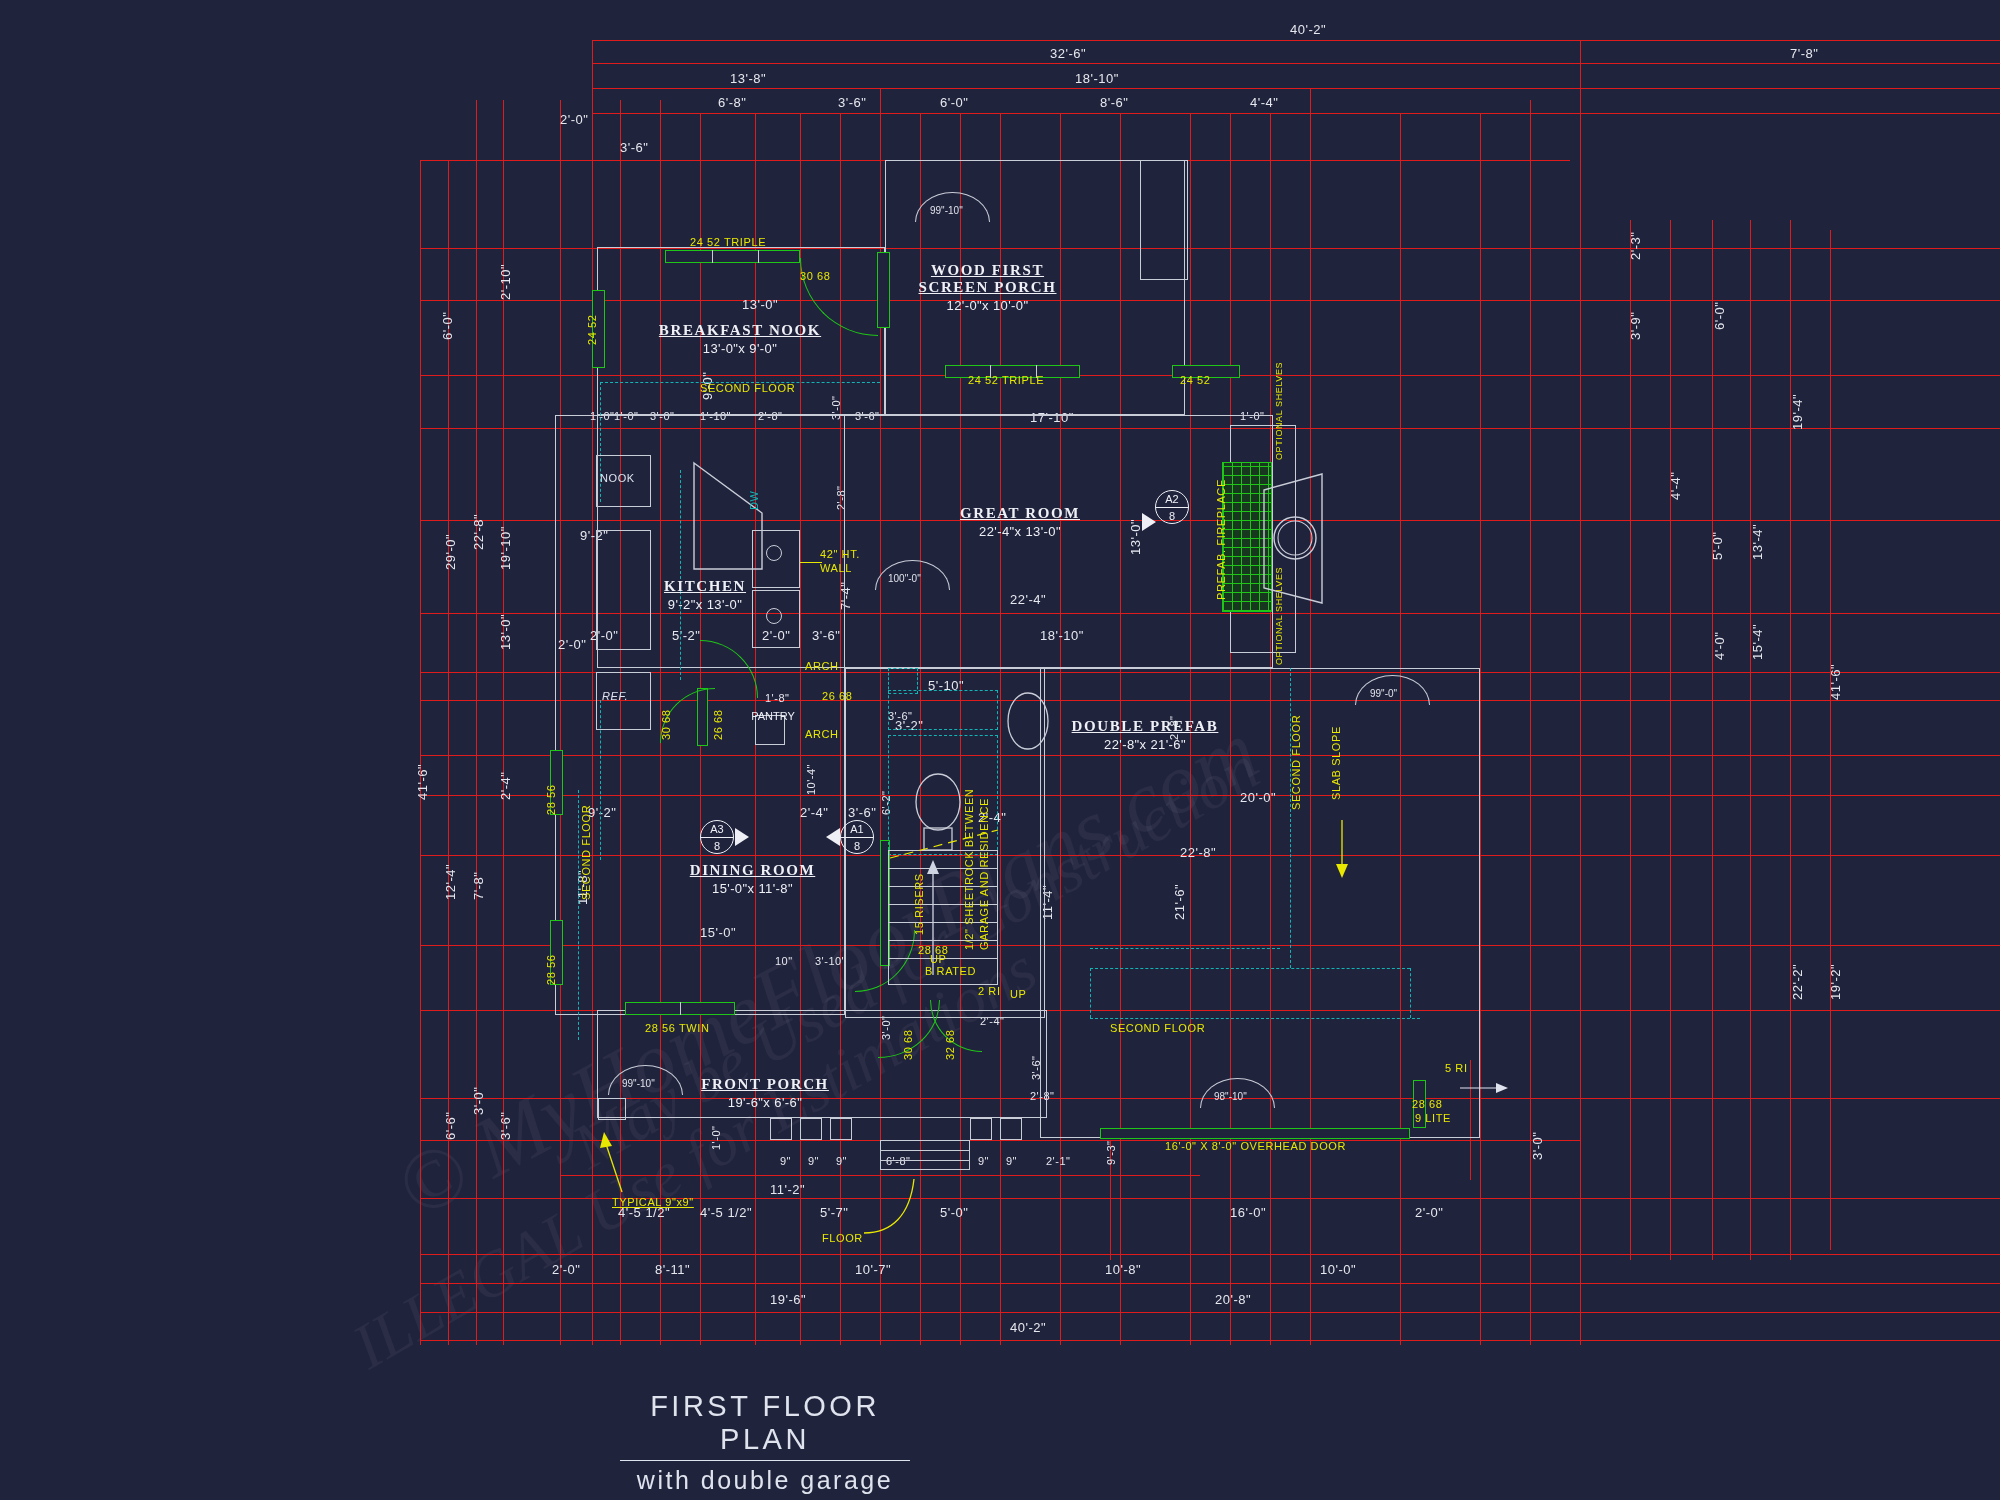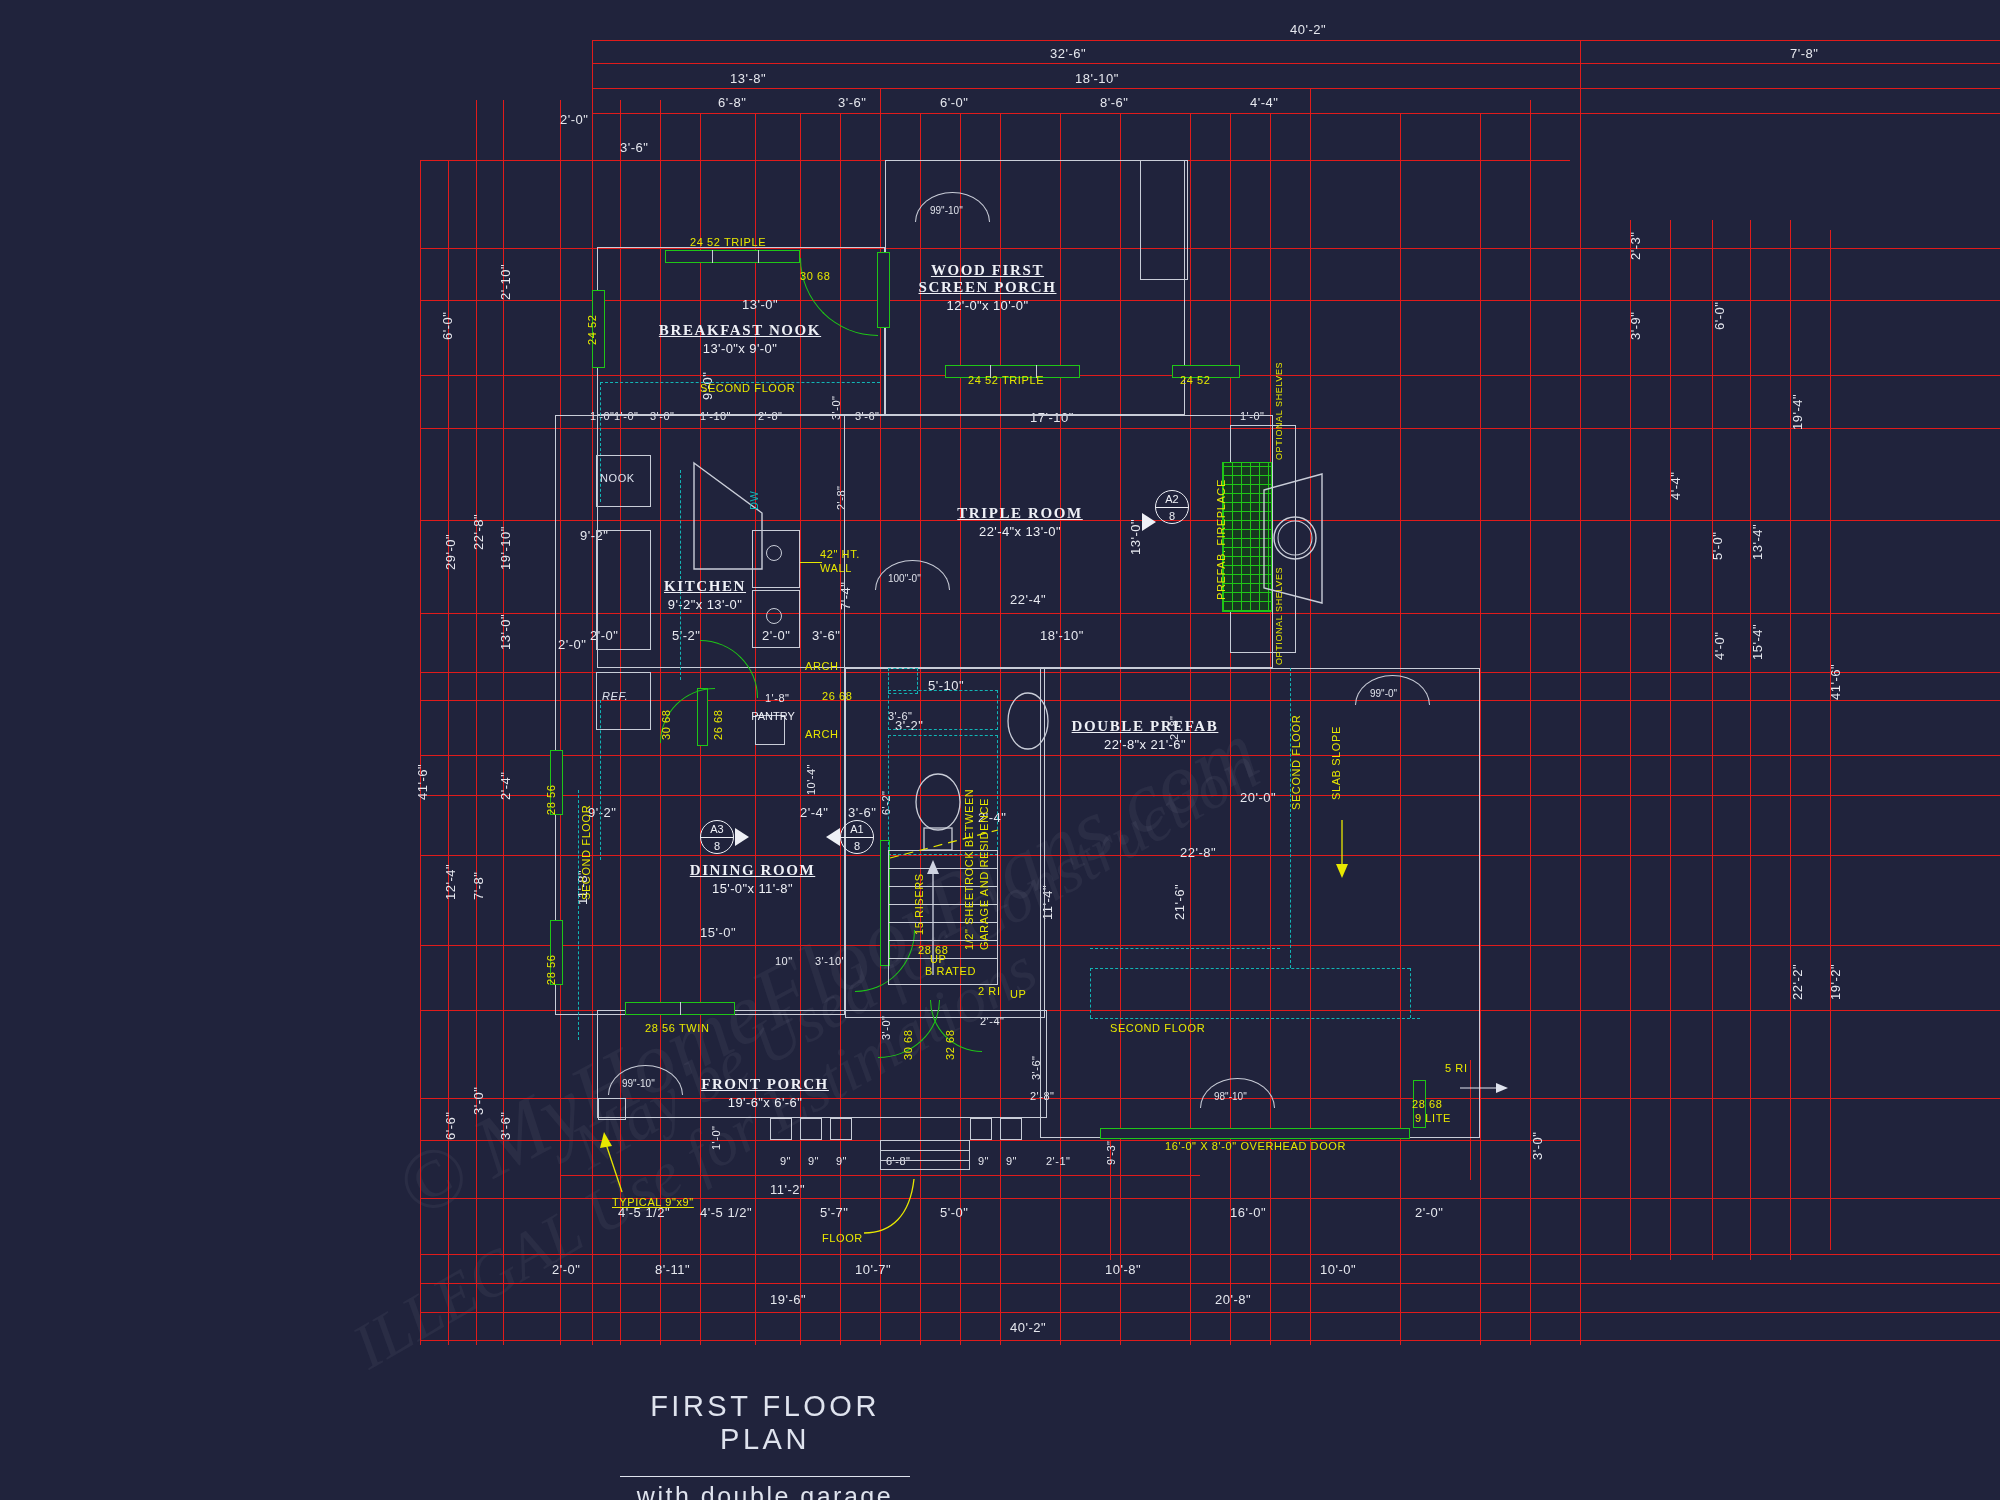--- a/index.html
+++ b/index.html
@@ -76,21 +76,21 @@
   
   .wm{position:absolute;color:rgba(215,220,240,.055);white-space:nowrap;
       font-family:"Liberation Serif",serif;pointer-events:none;}
   .wm1{font-size:86px;font-style:italic;transform:rotate(-28deg);transform-origin:0 0;}
   .wm2{font-size:64px;font-style:italic;transform:rotate(-30deg);transform-origin:0 0;}
 
   
   #title{position:absolute;text-align:center;color:#dfe3ee;
          font-family:"Liberation Sans",sans-serif;}
   #title .t1{font-size:29px;letter-spacing:3.5px;border-bottom:1.6px solid #dfe3ee;
-             padding-bottom:20px;display:inline-block;}
+             padding-bottom:4px;display:inline-block;}
   #title .t2{font-size:25px;letter-spacing:2.5px;margin-top:5px;}
 
   .fixture{position:absolute;border:1.3px solid #c9cdd8;box-sizing:border-box;}
   .fixo{position:absolute;border:1.3px solid #c9cdd8;border-radius:50%;box-sizing:border-box;}
   .ylead{position:absolute;background:#e8e800;}
 </style>
 </head>
 <body>
 
 <div id="stage">
@@ -433,21 +433,21 @@
     <div class="nm">SCREEN  PORCH</div>
     <div class="sz">12'-0"x  10'-0"</div>
   </div>
 
   <div class="room" style="left:625px;top:322px;width:230px;">
     <div class="nm">BREAKFAST  NOOK</div>
     <div class="sz">13'-0"x  9'-0"</div>
   </div>
 
   <div class="room" style="left:905px;top:505px;width:230px;">
-    <div class="nm">TRIPLE  ROOM</div>
+    <div class="nm">GREAT  ROOM</div>
     <div class="sz">22'-4"x  13'-0"</div>
   </div>
 
   <div class="room" style="left:605px;top:578px;width:200px;">
     <div class="nm">KITCHEN</div>
     <div class="sz">9'-2"x  13'-0"</div>
   </div>
 
   <div class="room" style="left:645px;top:862px;width:215px;">
     <div class="nm">DINING  ROOM</div>

